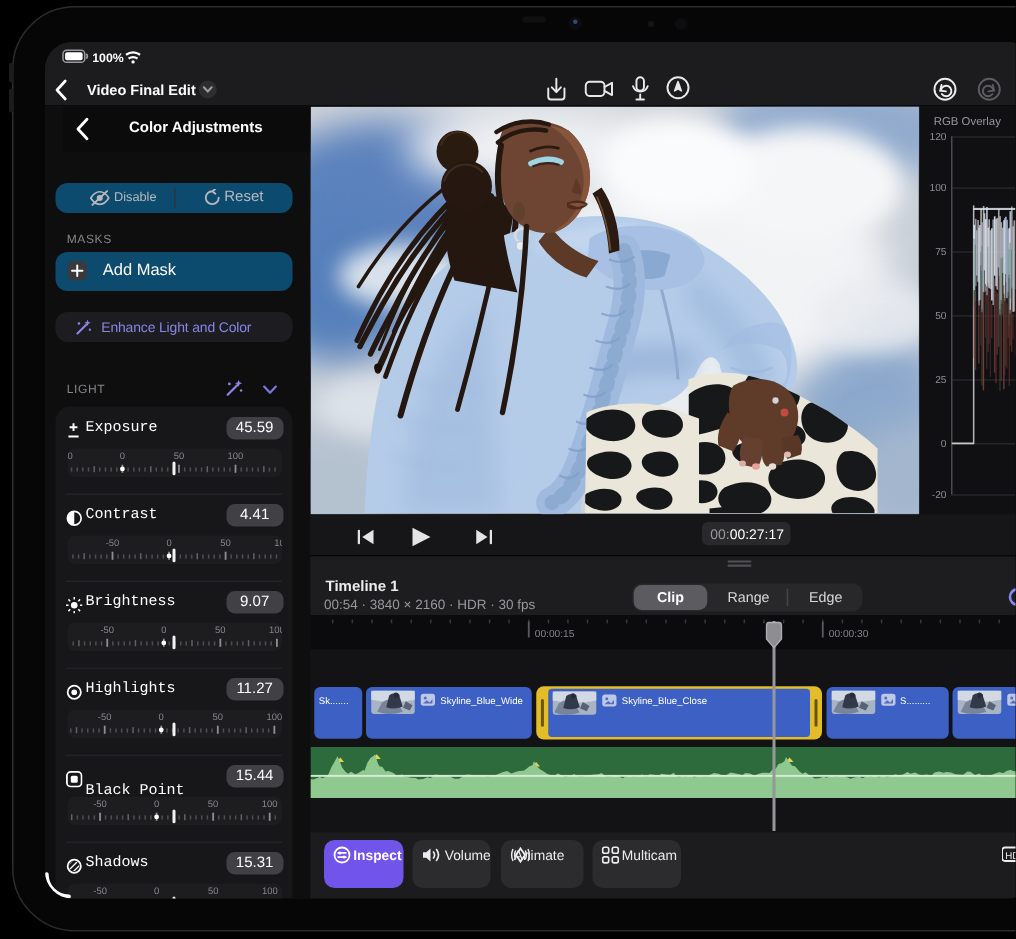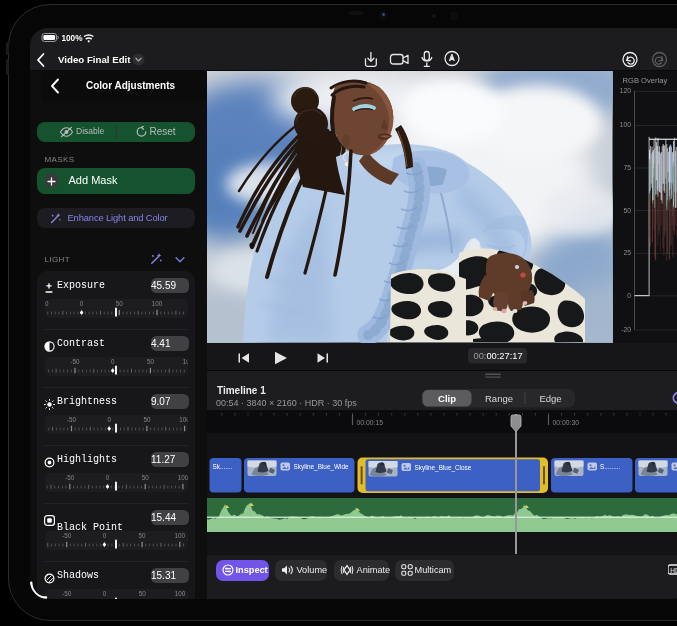--- a/index.html
+++ b/index.html
@@ -8,36 +8,36 @@
   border-radius:42px; background:#060606; border:1.5px solid #2c2c2e; }
 #screen { position:absolute; left:30px; top:28px; width:660px; height:571px;
   border-radius:18px; background:#161618; overflow:hidden; }
 #topbar { position:absolute; left:0; top:0; width:660px; height:43px; background:#1c1c1e;
   border-bottom:1px solid #0a0a0a; }
 #sidebar { position:absolute; left:0; top:43px; width:177px; height:528px; background:#0e0e0f; }
 #sbheader { position:absolute; left:12px; top:0; width:177px; height:30px; background:#0b0b0c; }
 #sbheader .title { position:absolute; left:0; top:9px; width:177px; text-align:center;
   color:#fff; font-size:10px; font-weight:bold; }
 #sbody { position:absolute; left:0; top:30px; width:177px; height:498px; }
-.btn-row { position:absolute; left:6.5px; width:158px; background:#14532d; border-radius:8px; }
+.btn-row { position:absolute; left:6.5px; width:158px; background:#0c4a6e; border-radius:8px; }
 .sep { position:absolute; left:14px; width:144px; height:1px; background:#232327; }
 .sl-icon { position:absolute; left:13.5px; width:12px; height:12px; }
 .sl-label { position:absolute; left:27px; color:#fff; font-size:10px;font-family:Liberation Mono, monospace; }
 .sl-val { position:absolute; left:121px; width:37.5px; height:15px; background:#414145;
-  border-radius:5.5px; color:#fff; font-size:10px; line-height:15px; }
+  border-radius:5.5px; color:#fff; font-size:10px; text-align:center; line-height:15px; }
 .sl-ruler { position:absolute; left:15px; width:142.5px; height:19px; background:#1d1d20; border-radius:5px; overflow:hidden; }
 #photo { position:absolute; left:177px; top:43px; width:405.5px; height:271.5px; overflow:hidden; }
 #scope { position:absolute; left:582.5px; top:43px; width:77.5px; height:300px; background:#101013; }
 #playbar { position:absolute; left:177px; top:314.5px; width:483px; height:28.5px; background:#161618;
   border-bottom:1px solid #070707; }
 #tlheader { position:absolute; left:177px; top:343px; width:483px; height:39px; background:#1d1d1f; }
 #ruler { position:absolute; left:177px; top:382px; width:483px; height:23px; background:#0b0b0d; }
 #tracks { position:absolute; left:177px; top:405px; width:483px; height:122px; background:#131315; }
 #bottombar { position:absolute; left:177px; top:527px; width:483px; height:44px; background:#1c1c1e; }
-.bbtn { position:absolute; top:4.5px; height:21px; border-radius:7px; background:#2c2c2e;
+.bbtn { position:absolute; top:4.5px; height:32px; border-radius:7px; background:#2c2c2e;
   color:#ececee; font-size:9.2px; line-height:20.5px; }
 #playhead { position:absolute; left:485.2px; top:386px; width:1.6px; height:139.5px; background:#97979b; }
 text { font-family:"Liberation Sans", sans-serif; }
 </style></head>
 <body>
 <div id="stage">
 <div id="device"></div>
 <div style="position:absolute;left:6px;top:42px;width:3px;height:13px;background:#1c1c1e;border-radius:1.5px"></div>
 <div style="position:absolute;left:6px;top:59px;width:3px;height:16px;background:#1c1c1e;border-radius:1.5px"></div>
 <div style="position:absolute;left:348px;top:11px;width:16px;height:4px;background:#101012;border-radius:2px"></div>
@@ -913,21 +913,21 @@
       <span style="margin-left:22px">Volume</span>
     </div>
     <div class="bbtn" style="left:126.5px;width:55.5px">
       <svg width="14" height="12" viewBox="0 0 14 12" style="position:absolute;left:6px;top:4px">
             <path d="M7 1.6 L10 6 L7 10.4 L4 6 Z" fill="none" stroke="#ececee" stroke-width="1.2"></path>
             <path d="M3.8 3 Q2.4 6 3.8 9" stroke="#ececee" stroke-width="1" fill="none"></path>
             <path d="M2 2 Q0.2 6 2 10" stroke="#ececee" stroke-width="1" fill="none"></path>
             <path d="M10.2 3 Q11.6 6 10.2 9" stroke="#ececee" stroke-width="1" fill="none"></path>
             <path d="M12 2 Q13.8 6 12 10" stroke="#ececee" stroke-width="1" fill="none"></path>
           </svg>
-      <span style="margin-left:23px">Animate</span>
+      <span style="margin-left:9px">Animate</span>
     </div>
     <div class="bbtn" style="left:187.5px;width:59px">
       <svg width="12" height="12" viewBox="0 0 12 12" style="position:absolute;left:6px;top:4px">
             <g fill="none" stroke="#ececee" stroke-width="1.1">
               <rect x="0.8" y="0.8" width="4" height="4" rx="1.2"></rect>
               <rect x="7.2" y="0.8" width="4" height="4" rx="1.2"></rect>
               <rect x="0.8" y="7.2" width="4" height="4" rx="1.2"></rect>
               <rect x="7.2" y="7.2" width="4" height="4" rx="1.2"></rect>
             </g>
           </svg>

